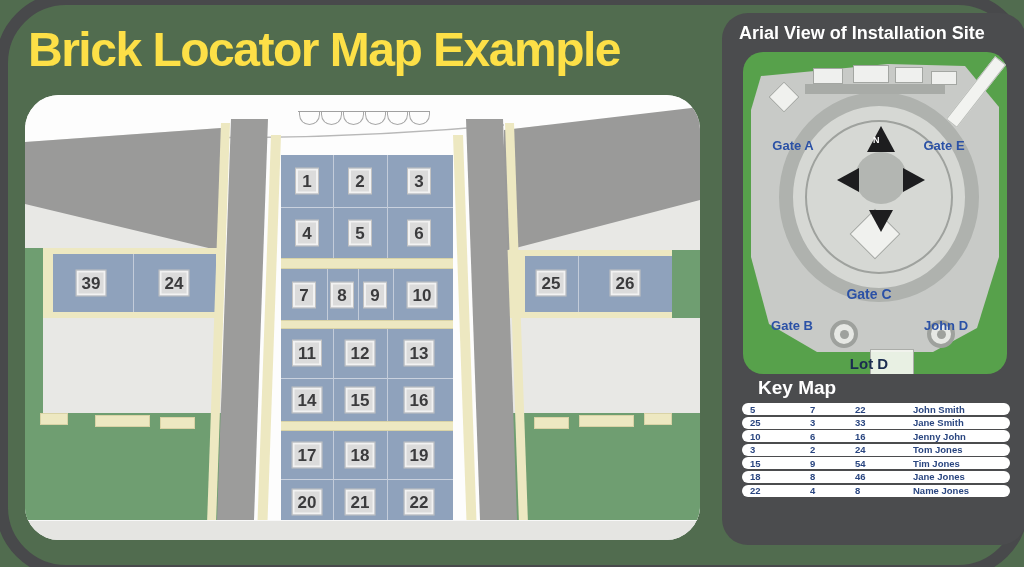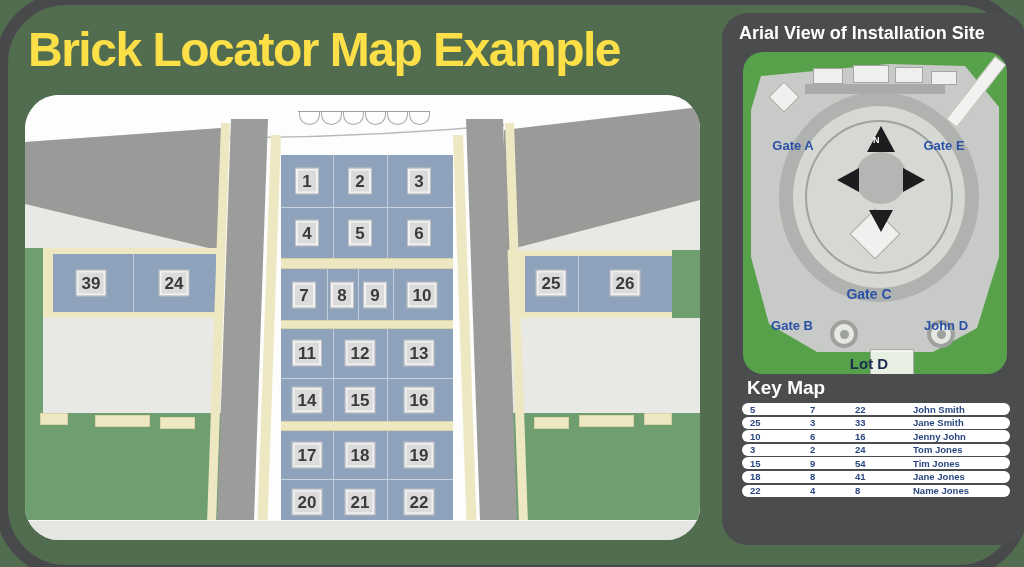--- a/index.html
+++ b/index.html
@@ -63,21 +63,21 @@
           border-right:14px solid transparent;border-bottom:26px solid #1D1D1F;}
   .tri-down{left:24px;top:84px;width:0;height:0;border-left:12px solid transparent;
           border-right:12px solid transparent;border-top:22px solid #1D1D1F;}
   .tri-left{left:-8px;top:42px;width:0;height:0;border-top:12px solid transparent;
           border-bottom:12px solid transparent;border-right:22px solid #1D1D1F;}
   .tri-right{right:-8px;top:42px;width:0;height:0;border-top:12px solid transparent;
           border-bottom:12px solid transparent;border-left:22px solid #1D1D1F;}
   .compass-circle{left:10px;top:26px;width:52px;height:52px;border-radius:50%;background:#B3B6B2;}
   .compass-n{left:28px;top:9px;font-size:9px;font-weight:bold;color:#FFFFFF;}
   
-  #keymap-title{left:25px;top:364px;font-size:19px;font-weight:bold;color:#FFFFFF;}
+  #keymap-title{left:36px;top:364px;font-size:19px;font-weight:bold;color:#FFFFFF;}
   #table{left:20px;top:390px;width:268px;}
   .pill{background:#FFFFFF;border-radius:7px;height:12px;margin-bottom:1.6px;
         display:grid;grid-template-columns:60px 45px 58px 1fr;align-items:center;
         padding:0 0 0 8px;font-size:9.5px;font-weight:bold;color:#2A4680;}
   .pill.header{color:#1D3765;}
 </style>
 </head>
 <body>
 
 <div id="frame" class="abs"></div>
@@ -253,21 +253,21 @@
     </div>
     <div class="pill">
       <span>15</span>
         <span>9</span>
         <span>54</span>
         <span>Tim Jones</span>
     </div>
     <div class="pill">
       <span>18</span>
         <span>8</span>
-        <span>41</span>
+        <span>46</span>
         <span>Jane Jones</span>
     </div>
     <div class="pill">
       <span>22</span>
         <span>4</span>
         <span>8</span>
         <span>Name Jones</span>
     </div>
   </div>
 </div>

